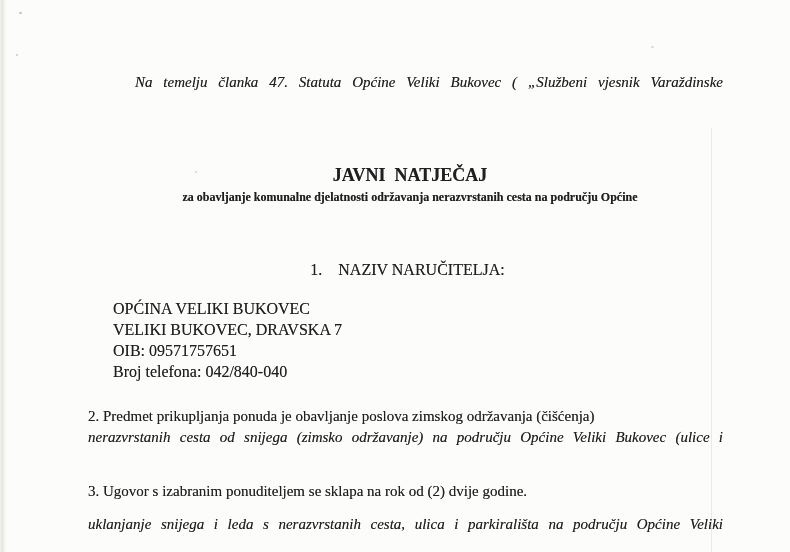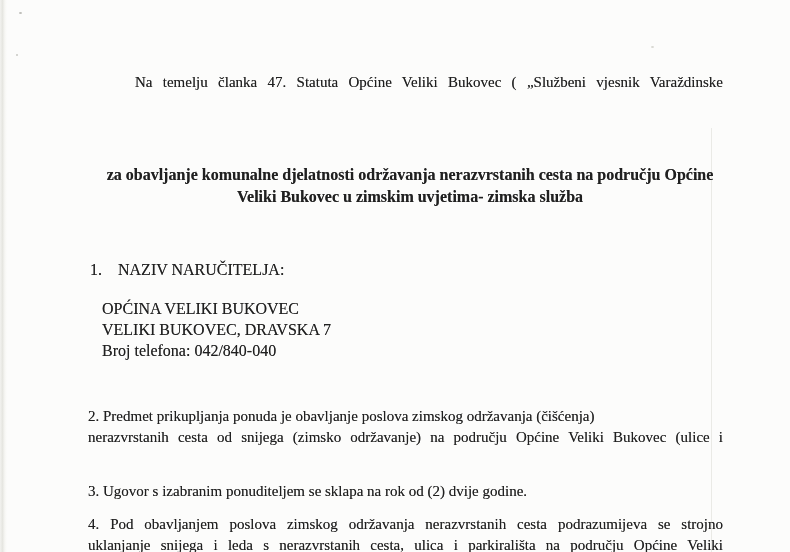--- a/index.html
+++ b/index.html
@@ -9,28 +9,28 @@
     font-family:"Liberation Serif","DejaVu Serif",serif;
     color:#202020;
   }
   .page{position:absolute;inset:0;}
   .blk{
     position:absolute;left:88px;width:635px;
     font-size:15px;line-height:21px;
     text-shadow:0 0 0.5px rgba(32,32,32,0.55);
   }
   .line{white-space:pre-wrap;}
-  .just{text-align:justify;text-align-last:justify;}
+  .just{text-align:justify;text-align-last:justify;font-style:italic;}
   .indent{text-indent:47px;}
   .intro{top:72px;}
   .titleblock{top:164px;left:88px;width:644px;text-align:center;font-weight:bold;line-height:22px;}
   .doc-title{font-size:18px;}
-  .doc-subtitle{font-size:16px;}
-  .sec1-heading{top:259px;left:90px;font-size:16px;}
-  .address{top:298px;left:102px;width:480px;font-size:16px;}
+  .doc-subtitle{font-size:12px;}
+  .sec1-heading{top:259px;left:90px;font-size:16px;text-align:center;}
+  .address{top:298px;left:113px;width:480px;font-size:16px;}
   .sec2{top:406px;}
   .sec3{top:481px;}
   .sec4{top:514px;}
   
   .edge-left{
     position:absolute;left:0;top:0;width:7px;height:552px;
     background:linear-gradient(90deg,#f2f2ef 0%,#e6e6e1 35%,#f7f7f4 70%,#fcfcfb 100%);
   }
   .artifact-line-right{
     position:absolute;left:711px;top:128px;width:1px;height:424px;
@@ -54,41 +54,41 @@
   <div class="speck s2"></div>
   <div class="speck s3"></div>
   <div class="speck s4"></div>
   <div class="speck s5"></div>
 
   <div class="blk intro">
     <div class="line just indent">Na temelju članka 47. Statuta Općine Veliki Bukovec ( „Službeni vjesnik Varaždinske</div>
   </div>
 
   <div class="blk titleblock">
+    <div class="line doc-title">JAVNI  NATJEČAJ</div>
     <div class="line doc-subtitle">za obavljanje komunalne djelatnosti održavanja nerazvrstanih cesta na području Općine</div>
-    <div class="line doc-subtitle">Veliki Bukovec u zimskim uvjetima- zimska služba</div>
   </div>
 
   <div class="blk sec1-heading">
     <div class="line">1.    NAZIV NARUČITELJA:</div>
   </div>
 
   <div class="blk address">
     <div class="line">OPĆINA VELIKI BUKOVEC</div>
     <div class="line">VELIKI BUKOVEC, DRAVSKA 7</div>
+    <div class="line">OIB: 09571757651</div>
     <div class="line">Broj telefona: 042/840-040</div>
   </div>
 
   <div class="blk sec2">
     <div class="line">2. Predmet prikupljanja ponuda je obavljanje poslova zimskog održavanja (čišćenja)</div>
     <div class="line just">nerazvrstanih cesta od snijega (zimsko održavanje) na području Općine Veliki Bukovec (ulice i</div>
   </div>
 
   <div class="blk sec3">
     <div class="line">3. Ugovor s izabranim ponuditeljem se sklapa na rok od (2) dvije godine.</div>
   </div>
 
   <div class="blk sec4">
-    <div class="line just">4. Pod obavljanjem poslova zimskog održavanja nerazvrstanih cesta podrazumijeva se strojno</div>
     <div class="line just">uklanjanje snijega i leda s nerazvrstanih cesta, ulica i parkirališta na području Općine Veliki</div>
   </div>
 
 </div>
 
 </body></html>

